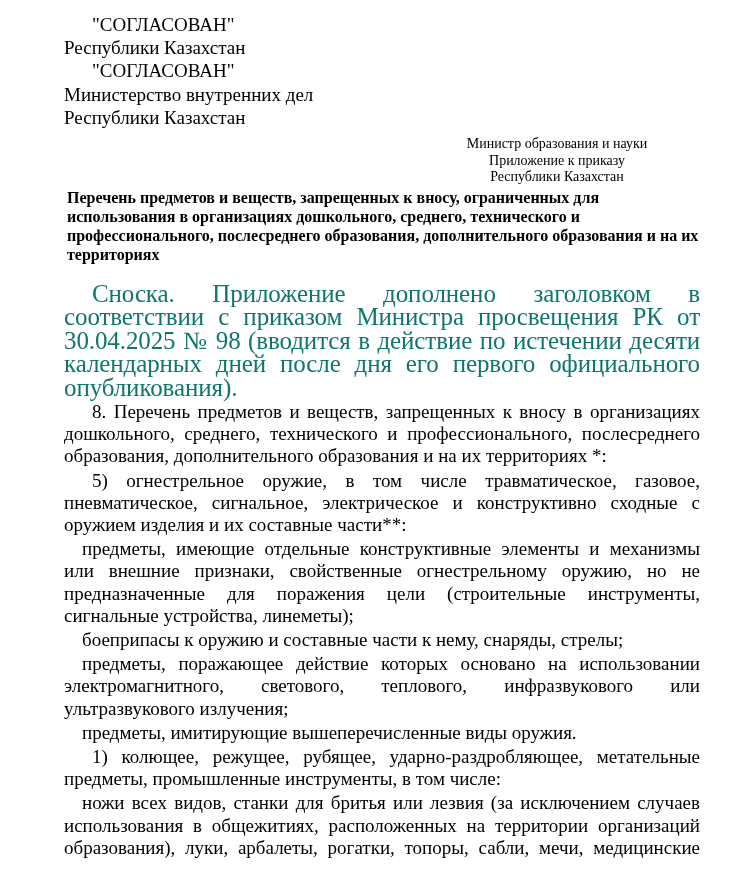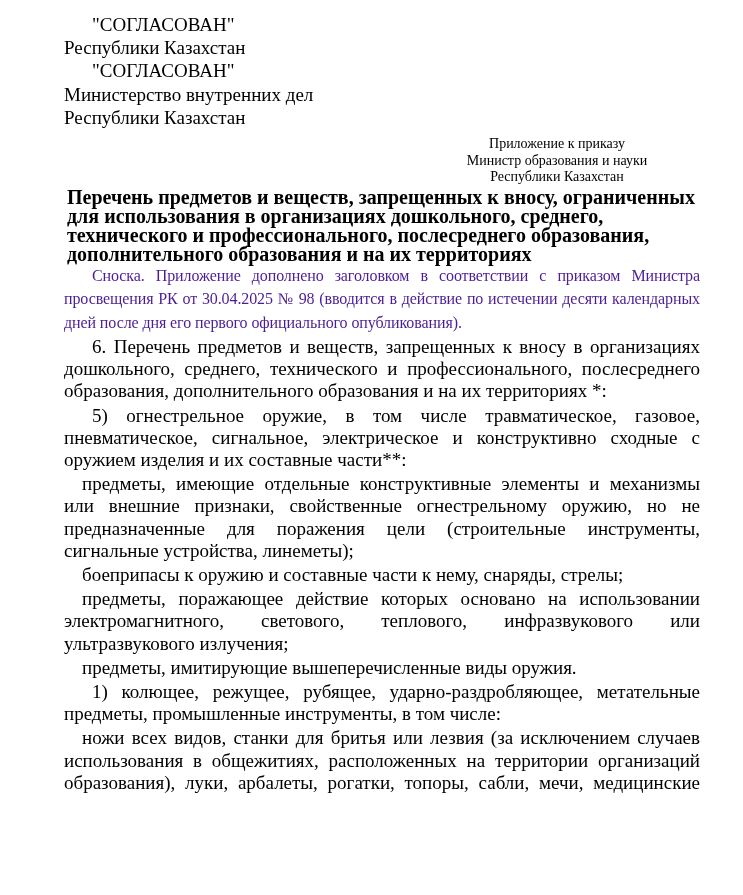--- a/index.html
+++ b/index.html
@@ -36,28 +36,28 @@
     margin: 7px 0 0 auto;
     text-align: center;
     font-size: 14px;
     line-height: 16.5px;
   }
   
   .doc-title {
     margin-top: 2px;
     padding-left: 3px;
     font-weight: bold;
-    font-size: 20px;
+    font-size: 16px;
     line-height: 19px;
   }
   
   .footnote {
-    margin-top: 0;
-    color: #4c1d95;
-    font-size: 16px;
+    margin-top: 18px;
+    color: #0f766e;
+    font-size: 25px;
     line-height: 23.5px;
     text-align: justify;
     text-indent: 28px;
     letter-spacing: -0.1px;
   }
   
   .body-para {
     margin-top: 2px;
     font-size: 19px;
     line-height: 22.2px;
@@ -74,31 +74,31 @@
 
   <div class="agreement">
     <div class="indented">"СОГЛАСОВАН"</div>
     <div>Республики Казахстан</div>
     <div class="indented">"СОГЛАСОВАН"</div>
     <div>Министерство внутренних дел</div>
     <div>Республики Казахстан</div>
   </div>
 
   <div class="annex">
+    <div>Министр образования и науки</div>
     <div>Приложение к приказу</div>
-    <div>Министр образования и науки</div>
     <div>Республики Казахстан</div>
   </div>
 
   <div class="doc-title">Перечень предметов и веществ, запрещенных к вносу, ограниченных для использования в организациях дошкольного, среднего, технического и профессионального, послесреднего образования, дополнительного образования и на их территориях</div>
 
   <div class="footnote">Сноска. Приложение дополнено заголовком в соответствии с приказом Министра просвещения РК от 30.04.2025 № 98 (вводится в действие по истечении десяти календарных дней после дня его первого официального опубликования).</div>
 
   <div>
-    <div class="body-para ind-a">6. Перечень предметов и веществ, запрещенных к вносу в организациях дошкольного, среднего, технического и профессионального, послесреднего образования, дополнительного образования и на их территориях *:</div>
+    <div class="body-para ind-a">8. Перечень предметов и веществ, запрещенных к вносу в организациях дошкольного, среднего, технического и профессионального, послесреднего образования, дополнительного образования и на их территориях *:</div>
     <div class="body-para ind-a">5) огнестрельное оружие, в том числе травматическое, газовое, пневматическое, сигнальное, электрическое и конструктивно сходные с оружием изделия и их составные части**:</div>
     <div class="body-para ind-b">предметы, имеющие отдельные конструктивные элементы и механизмы или внешние признаки, свойственные огнестрельному оружию, но не предназначенные для поражения цели (строительные инструменты, сигнальные устройства, линеметы);</div>
     <div class="body-para ind-b">боеприпасы к оружию и составные части к нему, снаряды, стрелы;</div>
     <div class="body-para ind-b">предметы, поражающее действие которых основано на использовании электромагнитного, светового, теплового, инфразвукового или ультразвукового излучения;</div>
     <div class="body-para ind-b">предметы, имитирующие вышеперечисленные виды оружия.</div>
     <div class="body-para ind-a">1) колющее, режущее, рубящее, ударно-раздробляющее, метательные предметы, промышленные инструменты, в том числе:</div>
     <div class="body-para ind-b justify-last">ножи всех видов, станки для бритья или лезвия (за исключением случаев использования в общежитиях, расположенных на территории организаций образования), луки, арбалеты, рогатки, топоры, сабли, мечи, медицинские</div>
   </div>
 
 </div>

